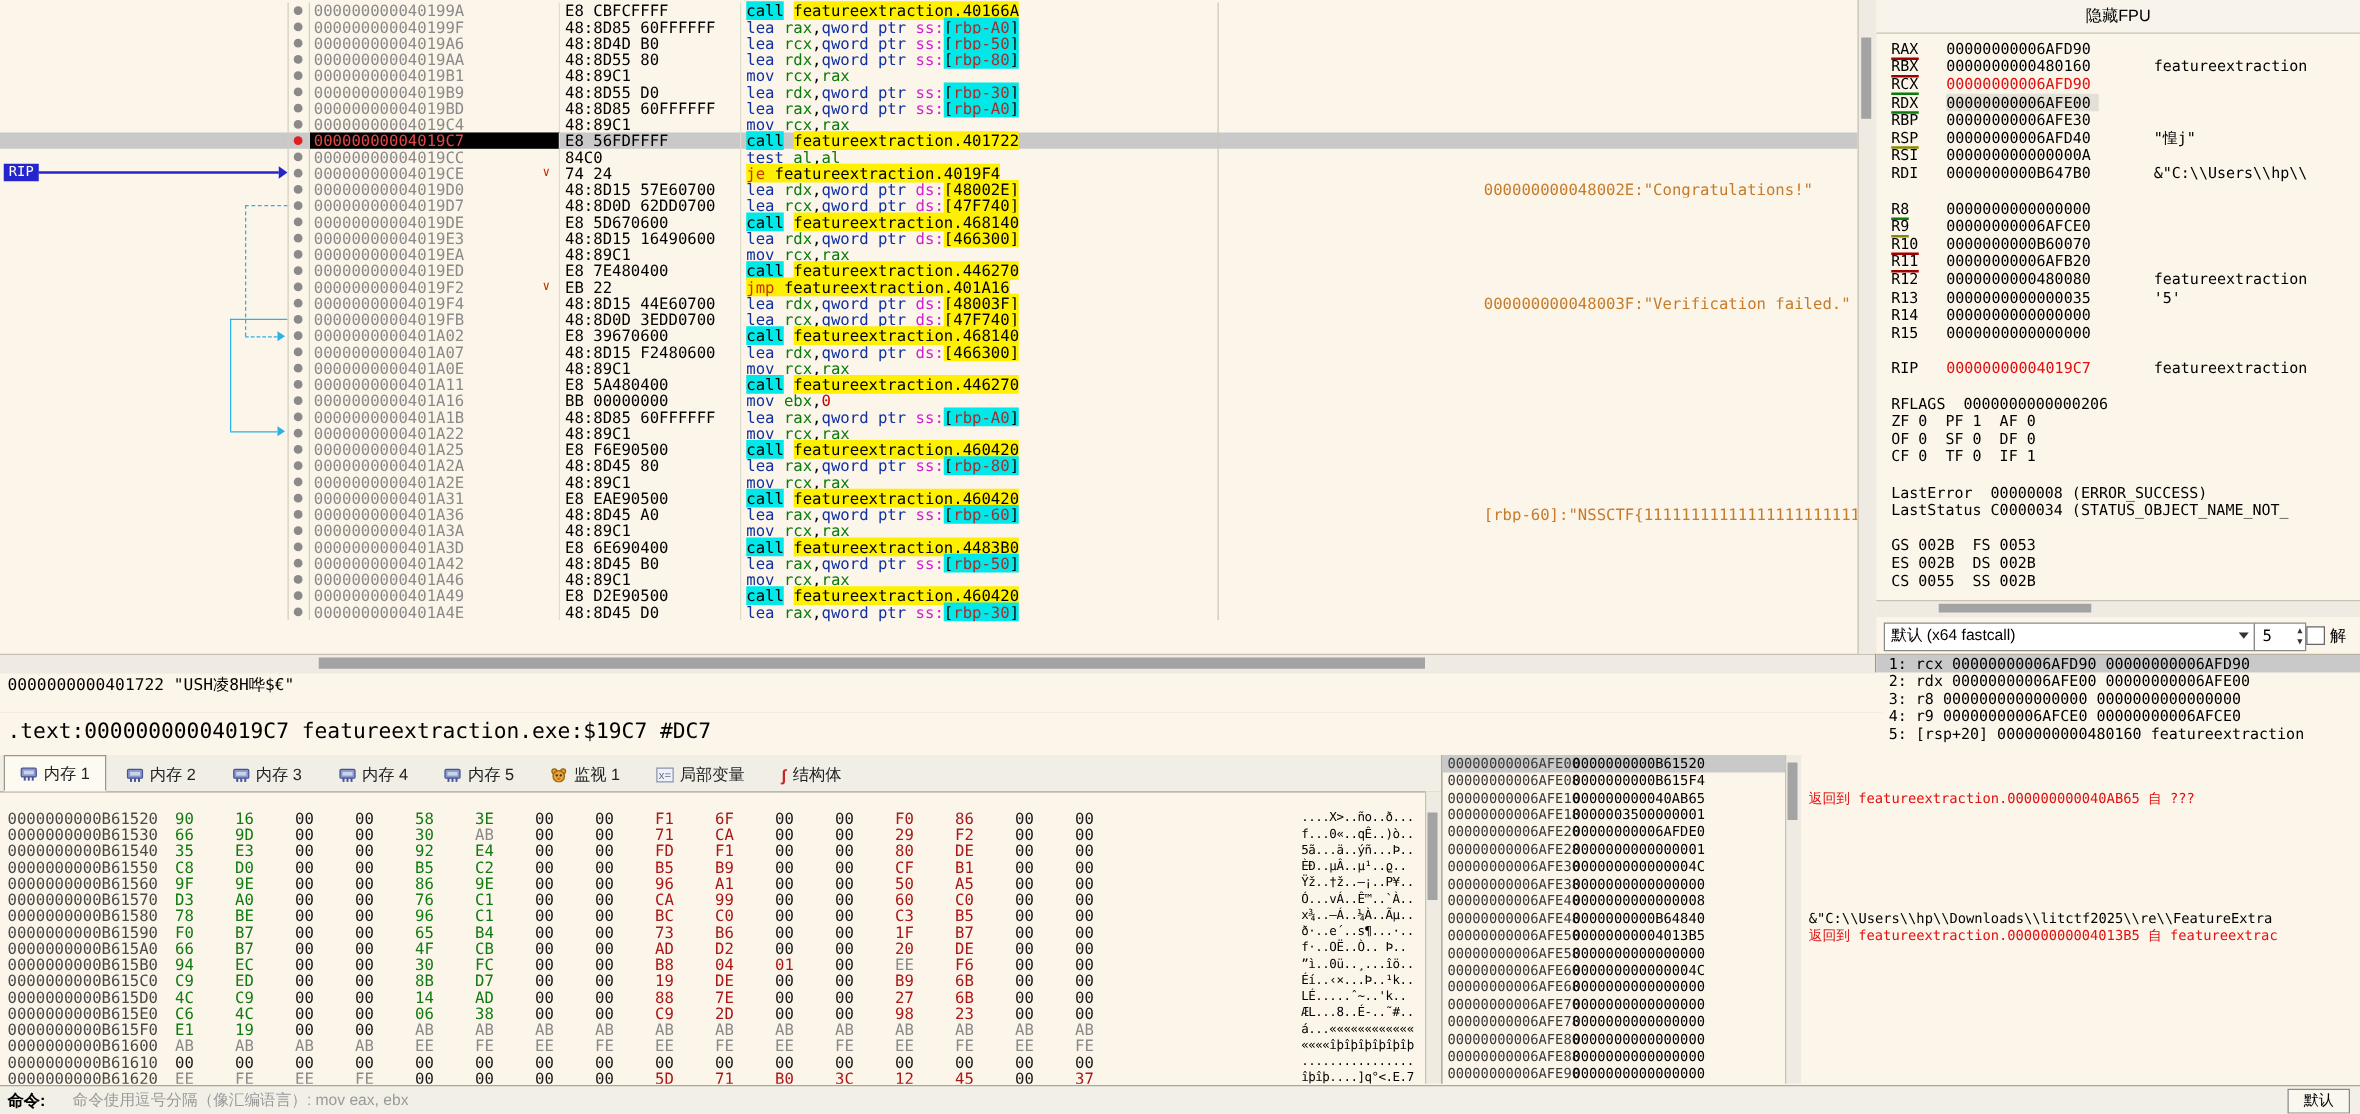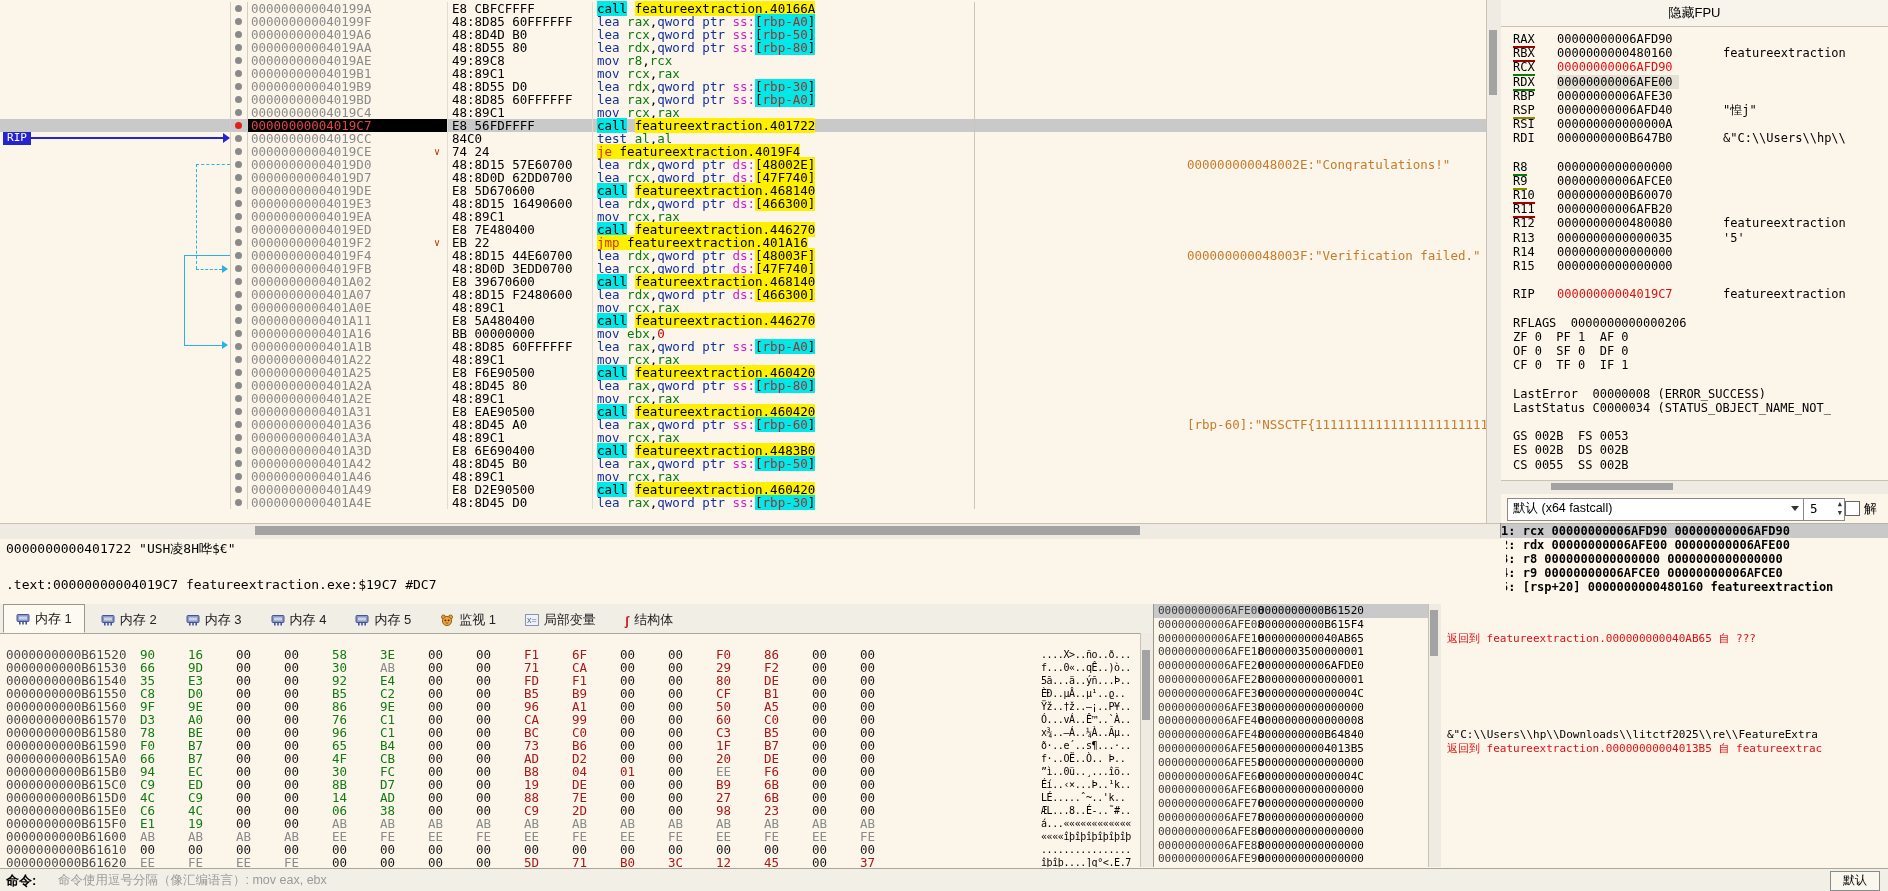--- a/index.html
+++ b/index.html
@@ -52,28 +52,28 @@
   
   #fastcall{position:absolute;left:1501px;top:494px;width:387px;height:108px;background:#FCF5EA;}
   #fc-combo{position:absolute;left:6px;top:4px;width:290px;height:21px;background:#FFF;border:1px solid #8A8A8A;
             font-size:12.5px;line-height:19px;padding-left:5px;font-family:"Liberation Sans",sans-serif;white-space:nowrap;overflow:hidden;}
   #fc-combo .arr{position:absolute;right:4px;top:7px;width:0;height:0;border-left:4px solid transparent;border-right:4px solid transparent;border-top:5px solid #333;}
   #fc-spin{position:absolute;left:302px;top:4px;width:34px;height:21px;background:#FFF;border:1px solid #8A8A8A;line-height:19px;padding-left:6px;}
   #fc-spin .ud{position:absolute;right:2px;top:1px;font-size:7px;line-height:9px;color:#333;}
   #fc-check{position:absolute;left:344px;top:7px;width:13px;height:13px;background:#FFF;border:1px solid #666;}
   #fc-unlock{position:absolute;left:363px;top:6px;font-size:13px;font-family:"Liberation Sans",sans-serif;}
   #fc-args{position:absolute;left:0;top:29px;width:387px;border-top:1px solid #B8B2A4;}
-  .fcrow{height:14px;line-height:14px;white-space:pre;padding-left:0;font-size:12px;overflow:hidden;font-weight:bold;}
+  .fcrow{height:14px;line-height:14px;white-space:pre;padding-left:10px;font-size:12px;overflow:hidden;}
   .fcrow.sel{background:#C9C9C9;}
 
   
   #status1{position:absolute;left:0;top:539px;width:1500px;height:31px;background:#FCF5EA;border-bottom:1px solid #D8D2C4;
            line-height:20px;padding-left:6px;font-size:13px;white-space:pre;}
   #status2{position:absolute;left:0;top:570px;width:1500px;height:34px;background:#FCF5EA;border-bottom:1px solid #B8B2A4;
-           line-height:30px;padding-left:6px;font-size:13px;white-space:pre;}
+           line-height:30px;padding-left:6px;font-size:17px;white-space:pre;}
 
   
   #tabs{position:absolute;left:0;top:604px;width:1153px;height:29px;background:#F1EEE6;border-bottom:1px solid #ABA698;
         font-family:"Liberation Sans",sans-serif;font-size:13px;display:flex;align-items:flex-end;}
   .tab{display:inline-flex;align-items:center;gap:5px;height:24px;padding:0 12px;margin-left:3px;color:#222;
        border:1px solid transparent;white-space:nowrap;}
   .tab.active{background:#FDFAF2;border:1px solid #9B968B;border-bottom:1px solid #FDFAF2;height:27px;}
   .txticon{font-size:9px;color:#5A6A8A;border:1px solid #8A94AC;padding:0 1px;background:#EEF1F8;}
   .structicon{color:#CC2222;font-weight:bold;font-size:13px;}
 
@@ -128,21 +128,20 @@
     <div class="jl" style="left:184px;top:255px;width:46px;border-top:1px solid #2BB0E8;"></div>
     <div class="jl" style="left:184px;top:255px;height:90px;border-left:1px solid #2BB0E8;"></div>
     <div class="jl" style="left:184px;top:345px;width:38px;border-top:1px solid #2BB0E8;"></div>
     <div class="arrowhead" style="left:222px;top:341px;border-left:6px solid #2BB0E8;border-top-width:4px;border-bottom-width:4px;"></div>
 
     <div id="disasm-rows">
         <div class="drow"><span class="c-gut"></span><span class="c-dot"><span class="dot"></span></span><span class="c-addr">000000000040199A</span><span class="c-byt">E8 CBFCFFFF</span><span class="c-ins"><span class="mcall">call</span> <span class="yb">featureextraction.40166A</span></span><span class="c-com"></span></div>
         <div class="drow"><span class="c-gut"></span><span class="c-dot"><span class="dot"></span></span><span class="c-addr">000000000040199F</span><span class="c-byt">48:8D85 60FFFFFF</span><span class="c-ins"><span class="mn">lea</span> <span class="rg">rax</span>,<span class="mn">qword ptr </span><span class="sg">ss:</span><span class="cb">[<span class="cbi">rbp-A0</span>]</span></span><span class="c-com"></span></div>
         <div class="drow"><span class="c-gut"></span><span class="c-dot"><span class="dot"></span></span><span class="c-addr">00000000004019A6</span><span class="c-byt">48:8D4D B0</span><span class="c-ins"><span class="mn">lea</span> <span class="rg">rcx</span>,<span class="mn">qword ptr </span><span class="sg">ss:</span><span class="cb">[<span class="cbi">rbp-50</span>]</span></span><span class="c-com"></span></div>
         <div class="drow"><span class="c-gut"></span><span class="c-dot"><span class="dot"></span></span><span class="c-addr">00000000004019AA</span><span class="c-byt">48:8D55 80</span><span class="c-ins"><span class="mn">lea</span> <span class="rg">rdx</span>,<span class="mn">qword ptr </span><span class="sg">ss:</span><span class="cb">[<span class="cbi">rbp-80</span>]</span></span><span class="c-com"></span></div>
-        <div class="drow"><span class="c-gut"></span><span class="c-dot"><span class="dot"></span></span><span class="c-addr">00000000004019AE</span><span class="c-byt">49:89C8</span><span class="c-ins"><span class="mn">mov</span> <span class="rg">r8</span>,<span class="rg">rcx</span></span><span class="c-com"></span></div>
         <div class="drow"><span class="c-gut"></span><span class="c-dot"><span class="dot"></span></span><span class="c-addr">00000000004019B1</span><span class="c-byt">48:89C1</span><span class="c-ins"><span class="mn">mov</span> <span class="rg">rcx</span>,<span class="rg">rax</span></span><span class="c-com"></span></div>
         <div class="drow"><span class="c-gut"></span><span class="c-dot"><span class="dot"></span></span><span class="c-addr">00000000004019B9</span><span class="c-byt">48:8D55 D0</span><span class="c-ins"><span class="mn">lea</span> <span class="rg">rdx</span>,<span class="mn">qword ptr </span><span class="sg">ss:</span><span class="cb">[<span class="cbi">rbp-30</span>]</span></span><span class="c-com"></span></div>
         <div class="drow"><span class="c-gut"></span><span class="c-dot"><span class="dot"></span></span><span class="c-addr">00000000004019BD</span><span class="c-byt">48:8D85 60FFFFFF</span><span class="c-ins"><span class="mn">lea</span> <span class="rg">rax</span>,<span class="mn">qword ptr </span><span class="sg">ss:</span><span class="cb">[<span class="cbi">rbp-A0</span>]</span></span><span class="c-com"></span></div>
         <div class="drow"><span class="c-gut"></span><span class="c-dot"><span class="dot"></span></span><span class="c-addr">00000000004019C4</span><span class="c-byt">48:89C1</span><span class="c-ins"><span class="mn">mov</span> <span class="rg">rcx</span>,<span class="rg">rax</span></span><span class="c-com"></span></div>
         <div class="drow sel"><span class="c-gut"></span><span class="c-dot"><span class="dot red"></span></span><span class="c-addr ripaddr">00000000004019C7</span><span class="c-byt">E8 56FDFFFF</span><span class="c-ins"><span class="mcall">call</span> <span class="yb">featureextraction.401722</span></span><span class="c-com"></span></div>
         <div class="drow"><span class="c-gut"></span><span class="c-dot"><span class="dot"></span></span><span class="c-addr">00000000004019CC</span><span class="c-byt">84C0</span><span class="c-ins"><span class="mn">test</span> <span class="rg">al</span>,<span class="rg">al</span></span><span class="c-com"></span></div>
         <div class="drow"><span class="c-gut"></span><span class="c-dot"><span class="dot"></span></span><span class="c-addr">00000000004019CE</span><span class="c-byt"><span class="jmark">∨</span>74 24</span><span class="c-ins"><span class="yb"><span class="mjcc">je</span> featureextraction.4019F4</span></span><span class="c-com"></span></div>
         <div class="drow"><span class="c-gut"></span><span class="c-dot"><span class="dot"></span></span><span class="c-addr">00000000004019D0</span><span class="c-byt">48:8D15 57E60700</span><span class="c-ins"><span class="mn">lea</span> <span class="rg">rdx</span>,<span class="mn">qword ptr </span><span class="sg">ds:</span><span class="yb">[48002E]</span></span><span class="c-com">000000000048002E:"Congratulations!"</span></div>
         <div class="drow"><span class="c-gut"></span><span class="c-dot"><span class="dot"></span></span><span class="c-addr">00000000004019D7</span><span class="c-byt">48:8D0D 62DD0700</span><span class="c-ins"><span class="mn">lea</span> <span class="rg">rcx</span>,<span class="mn">qword ptr </span><span class="sg">ds:</span><span class="yb">[47F740]</span></span><span class="c-com"></span></div>
         <div class="drow"><span class="c-gut"></span><span class="c-dot"><span class="dot"></span></span><span class="c-addr">00000000004019DE</span><span class="c-byt">E8 5D670600</span><span class="c-ins"><span class="mcall">call</span> <span class="yb">featureextraction.468140</span></span><span class="c-com"></span></div>

